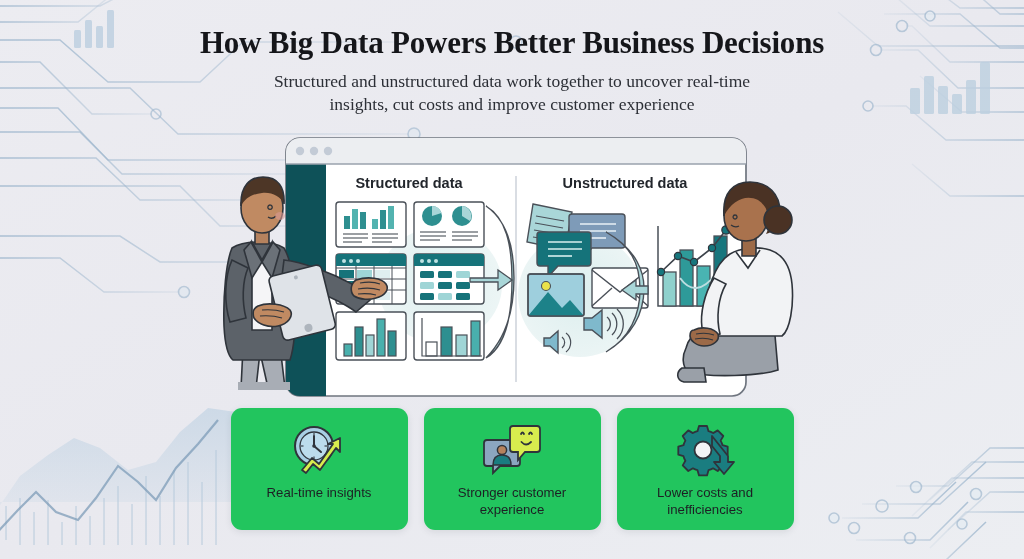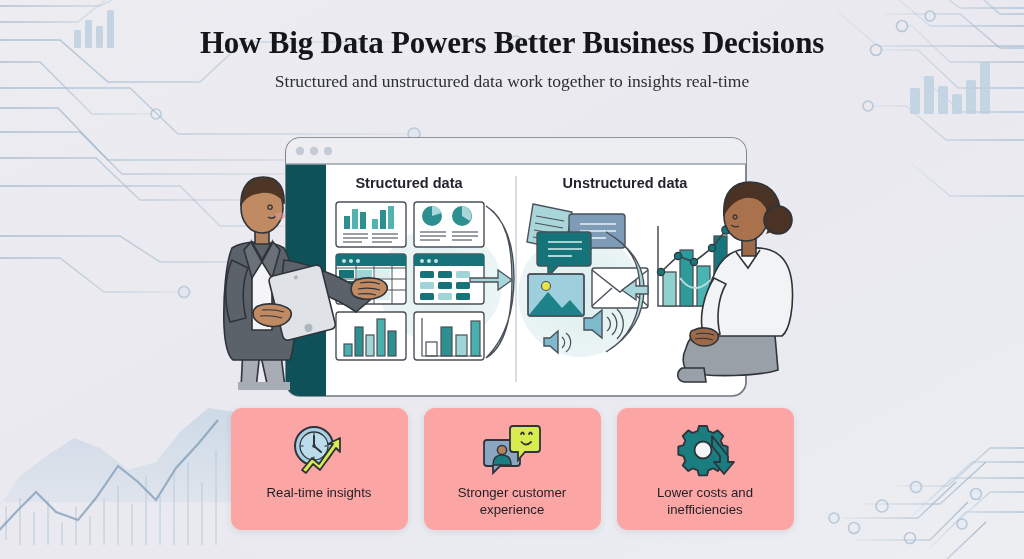--- a/index.html
+++ b/index.html
@@ -28,21 +28,21 @@
 
   
   .illus{position:absolute;left:0;top:120px;width:1024px;height:310px;z-index:4;}
 
   
   .cards{
     position:absolute;left:0;top:408px;width:1024px;height:130px;
     display:flex;justify-content:center;gap:16px;z-index:6;
   }
   .card{
-    width:177px;height:122px;background:#fca5a5;border-radius:11px;
+    width:177px;height:122px;background:#22c55e;border-radius:11px;
     box-shadow:0 2px 7px rgba(40,45,60,.10);
     display:flex;flex-direction:column;align-items:center;
     justify-content:flex-start;padding-top:14px;box-sizing:border-box;
   }
   .card-icon{width:66px;height:56px;display:block;}
   .card-label{
     margin-top:7px;font-size:13.2px;color:#1d1f24;text-align:center;
     line-height:1.28;font-family:"Liberation Sans", sans-serif;
     padding:0 10px;
   }
@@ -176,21 +176,22 @@
       <circle cx="854" cy="528" r="5.5"></circle>
       <circle cx="910" cy="538" r="5.5"></circle>
       <circle cx="976" cy="494" r="5.5" fill="#e4ecf3"></circle>
       <circle cx="962" cy="524" r="5" fill="#e4ecf3"></circle>
     </g>
   </svg>
 
   <div class="header">
     <h1 class="title">How Big Data Powers Better Business Decisions</h1>
     <p class="subtitle">
-      <span>Structured and unstructured data work together to insights real-time</span><br>
+      <span>Structured and unstructured data work together to uncover real-time</span><br>
+      <span>insights, cut costs and improve customer experience</span>
     </p>
   </div>
 
   <svg class="illus" viewBox="0 0 1024 310" width="1024" height="310">
     <defs>
       <clipPath id="winClip">
         <rect x="286" y="18" width="460" height="258" rx="14"></rect>
       </clipPath>
       <linearGradient id="funnelGrad" x1="0" y1="0" x2="1" y2="0">
         <stop offset="0%" stop-color="#cbe6e7"></stop>

